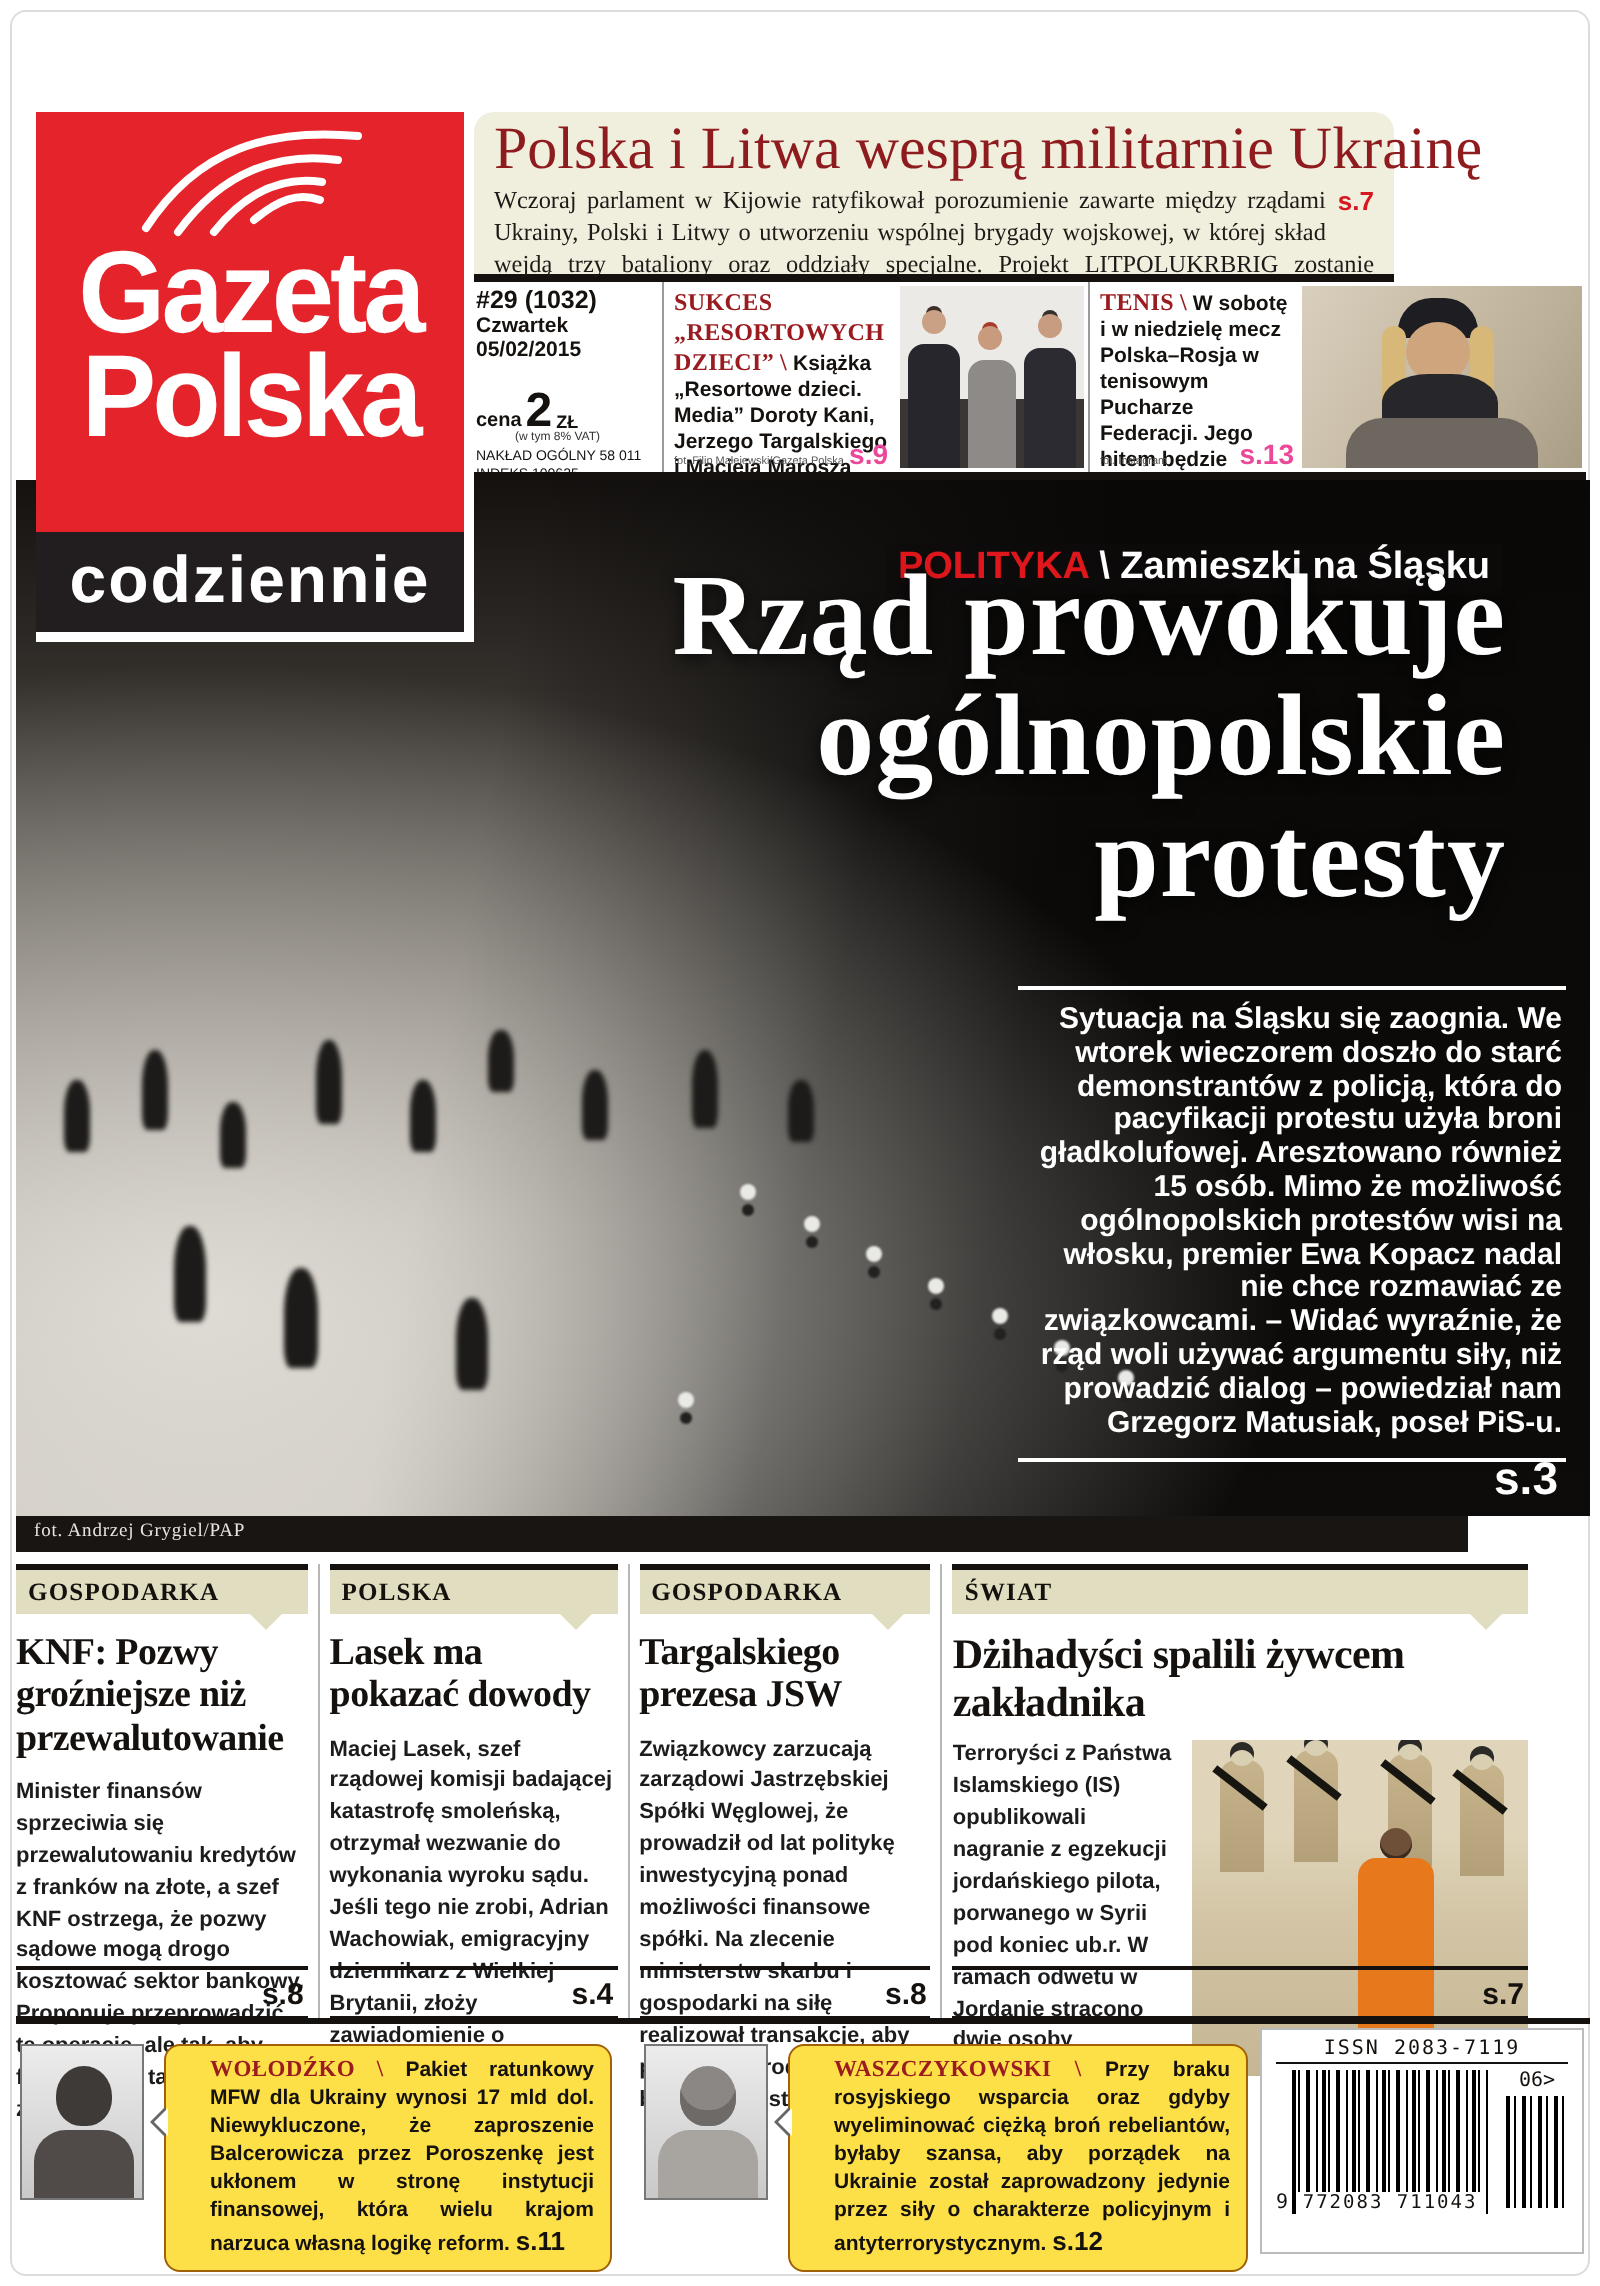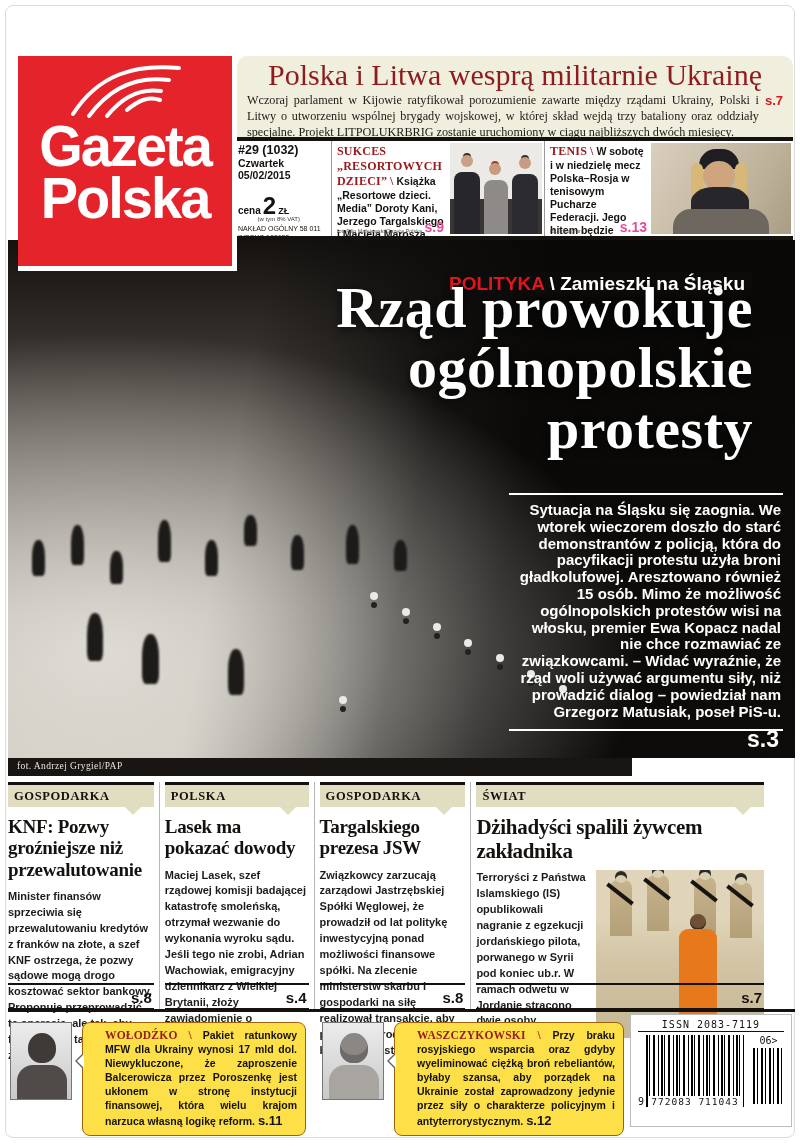--- a/index.html
+++ b/index.html
@@ -2,21 +2,21 @@
 <html lang="pl"><head>
 <meta charset="utf-8">
 <style>
   * { margin:0; padding:0; box-sizing:border-box; }
   body { background:#fff; }
   .page { position:relative; width:800px; height:1143px; background:#fff;
           font-family:"Liberation Sans", sans-serif; color:#15110e; overflow:hidden; }
   .frame { position:absolute; inset:5px; border:1px solid #dcdcdc; border-radius:8px; }
 
   
-  .banner { position:absolute; left:237px; top:56px; width:556px; height:85px;
+  .banner { position:absolute; left:237px; top:56px; width:460px; height:85px;
             background:#f0eedd; border-bottom:4px solid #15110e; border-radius:10px 10px 0 0;
             padding:3px 10px 2px; }
   .banner-title { font-family:"Liberation Serif", serif; font-size:30px; color:#8e1b1e;
                   text-align:center; line-height:1.06; white-space:nowrap; }
   .banner-body { font-family:"Liberation Serif", serif; font-size:12.2px; line-height:1.3;
                  color:#1d1a18; text-align:justify; margin-top:2px; }
   .banner-page { font-family:"Liberation Sans", sans-serif; color:#d6171f; font-weight:bold;
                  font-size:13px; float:right; margin-left:6px; }
 
   
@@ -72,21 +72,21 @@
             background:rgba(14,12,11,0.6); padding:1px 6px 2px; white-space:nowrap;margin-top:20px; }
   .kicker-section { color:#e0161d; }
   .headline { position:absolute; top:38px; right:42px; text-align:right; color:#fff;
               font-family:"Liberation Serif", serif; font-weight:bold; font-size:58px;
               line-height:1.04; letter-spacing:0.5px; text-shadow:0 2px 8px rgba(0,0,0,0.7); }
   .headline span { display:block; }
   .lead { position:absolute; right:12px; top:253px; width:274px; color:#fff; font-size:15px;
           font-weight:bold; line-height:1.12; text-align:right;
           border-top:2px solid #fff; border-bottom:2px solid #fff; padding:7px 2px 9px; }
   .main-page { position:absolute; right:16px; top:486px; font-size:23px; font-weight:bold; color:#fff; }
-  .credit-strip { position:absolute; left:8px; top:758px; width:624px; height:18px; background:#181512;
+  .credit-strip { position:absolute; left:8px; top:758px; width:726px; height:18px; background:#181512;
                   color:#e8e5e0; font-family:"Liberation Serif", serif; font-size:9.5px;
                   line-height:17px; padding-left:9px; letter-spacing:0.4px; }
 
   
   .columns { position:absolute; left:8px; top:782px; width:787px; height:229px; display:flex; }
   .vdiv { width:1px; background:#b7b7b7; margin:0 5px; }
   .col { position:relative; }
   .col-1, .col-3 { width:146px; } .col-2 { width:144px; }
   .col-4 { width:319px; padding-right:31px; }
   .sec-head { border-top:3px solid #15110e; }
@@ -182,20 +182,21 @@
         <g fill="none" stroke="#fff" stroke-width="4" stroke-linecap="round">
           <path d="M8,56 C34,16 70,6 114,10"></path>
           <path d="M24,58 C46,28 74,18 104,22"></path>
           <path d="M42,58 C58,38 76,30 96,33"></path>
           <path d="M62,52 C74,42 84,38 95,42"></path>
         </g>
       </svg>
       <div class="logo-line">Gazeta</div>
       <div class="logo-line">Polska</div>
     </div>
+    <div class="masthead-black">codziennie</div>
   </div>
 
   <div class="info-row">
     <div class="cell cell-issue">
       <div class="issue-number">#29 (1032)</div>
       <div class="issue-day">Czwartek</div>
       <div class="issue-date">05/02/2015</div>
       <div class="price-row">
         <span class="price-label">cena</span>
         <span class="price-value">2</span>

